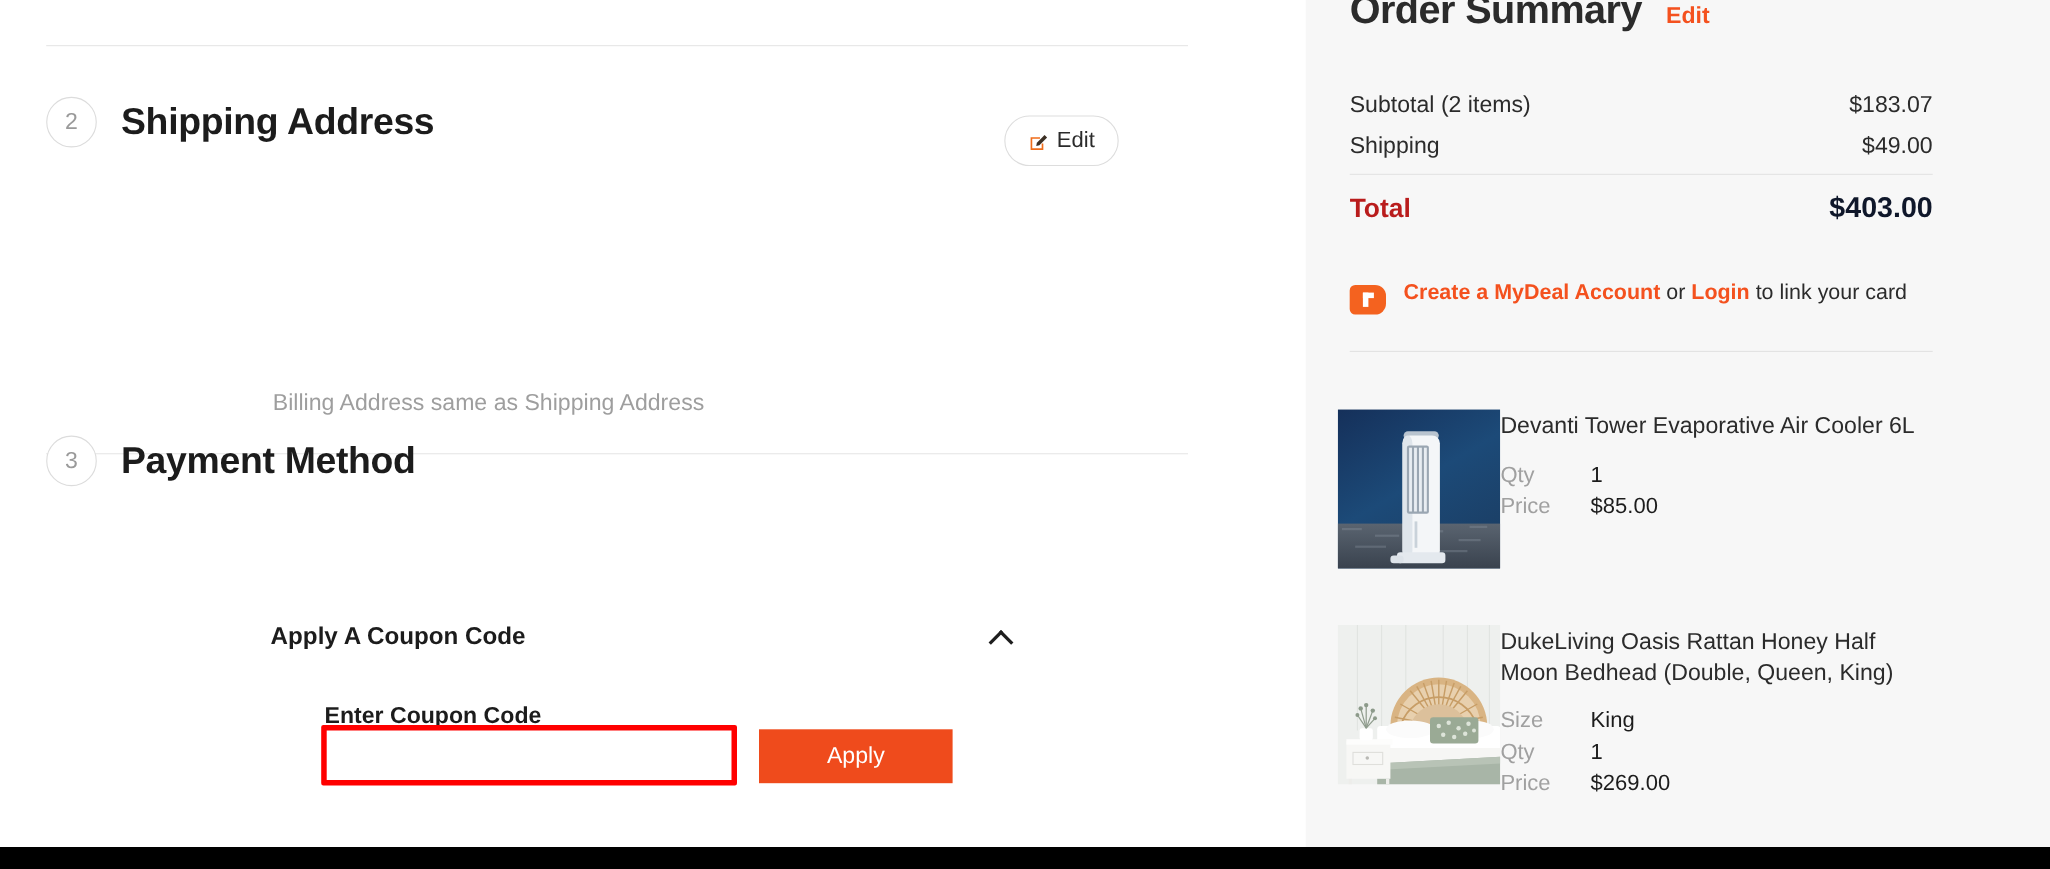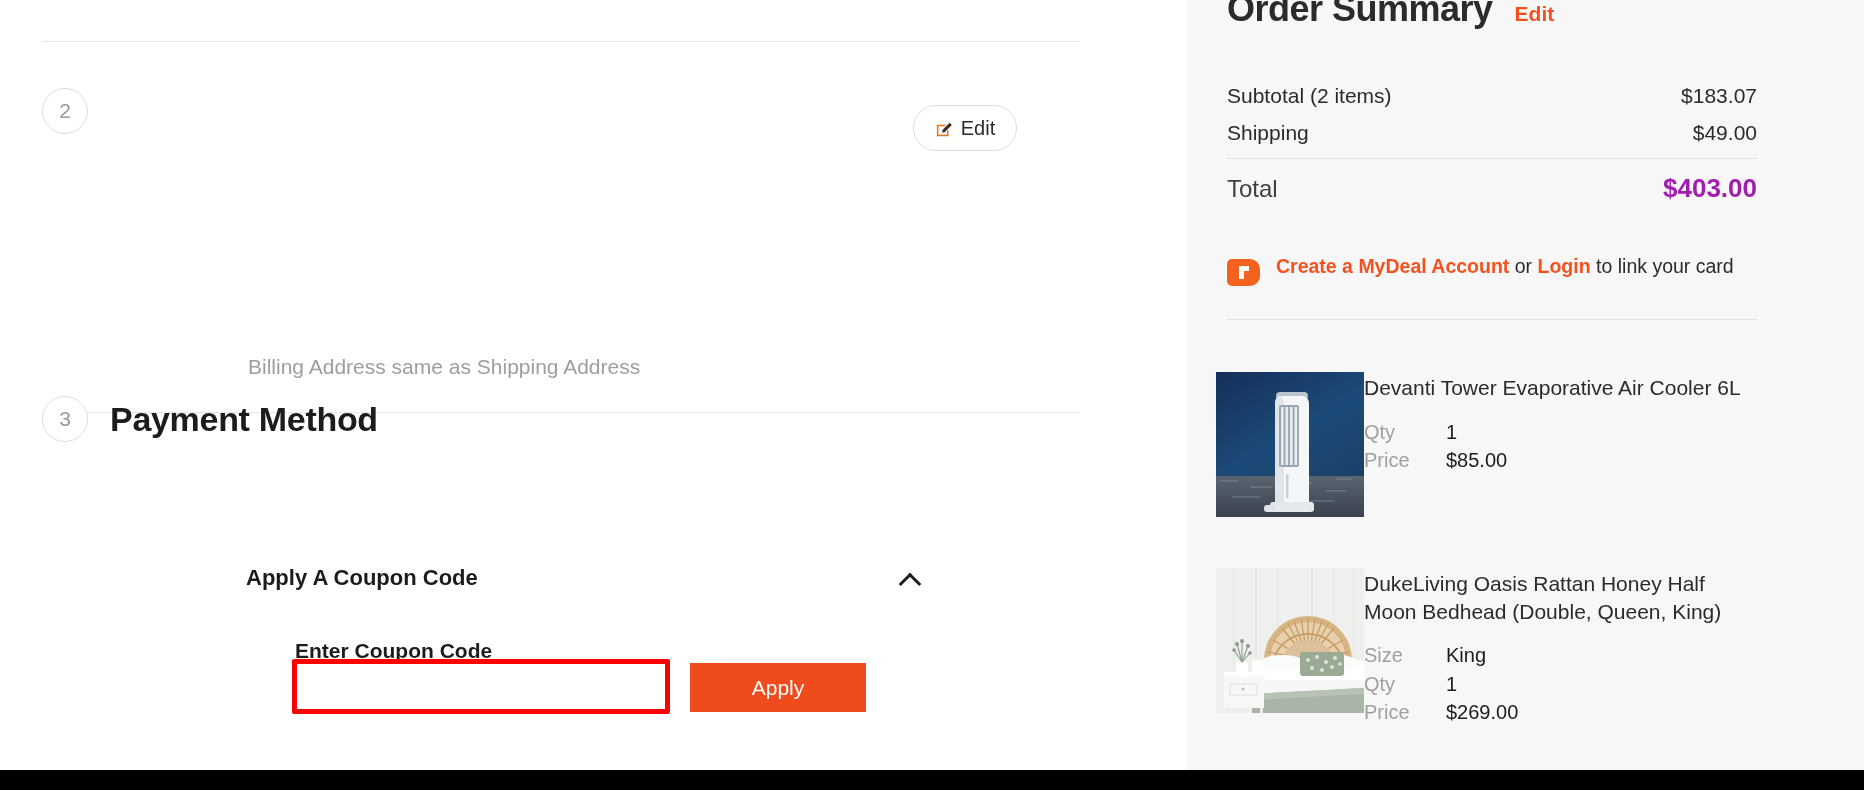--- a/index.html
+++ b/index.html
@@ -204,22 +204,22 @@
     width: 530px;
     height: 1px;
     background: #e3e3e3;
     margin: 10px 0 14px 0;
   }
   .grand-row {
     display: flex;
     justify-content: space-between;
     align-items: baseline;
   }
-  .grand-label { font-size: 24px; font-weight: normal; color: #404040; }
-  .grand-value { font-size: 26px; font-weight: bold; color: #a21caf; }
+  .grand-label { font-size: 24px; font-weight: bold; color: #b91c1c; }
+  .grand-value { font-size: 26px; font-weight: bold; color: #0f172a; }
 
   .rewards {
     position: absolute;
     left: 40px; top: 252px;
     width: 530px;
     display: flex;
     align-items: flex-start;
     gap: 16px;
   }
   .rewards-logo {
@@ -296,20 +296,21 @@
 <body>
 
 <div class="page">
 
   <div class="left-col">
 
     <div class="divider top"></div>
 
     <div class="section-head" style="top:88px;">
       <div class="step-circle">2</div>
+      <div class="section-title">Shipping Address</div>
     </div>
 
     <div class="edit-btn">
       <span class="pencil-square">
         <svg width="19" height="19" viewBox="0 0 20 20">
           <path d="M2 6 h9 v1.6 H3.6 v9 h9 V12 h1.6 v6.2 H2 Z" fill="#ef6c1a"></path>
           <path d="M8 11.4 L15.4 4 l2.4 2.4 L10.4 13.8 L7.4 14.4 Z" fill="#3c3024"></path>
         </svg>
       </span>
       <span class="edit-btn-label">Edit</span>

